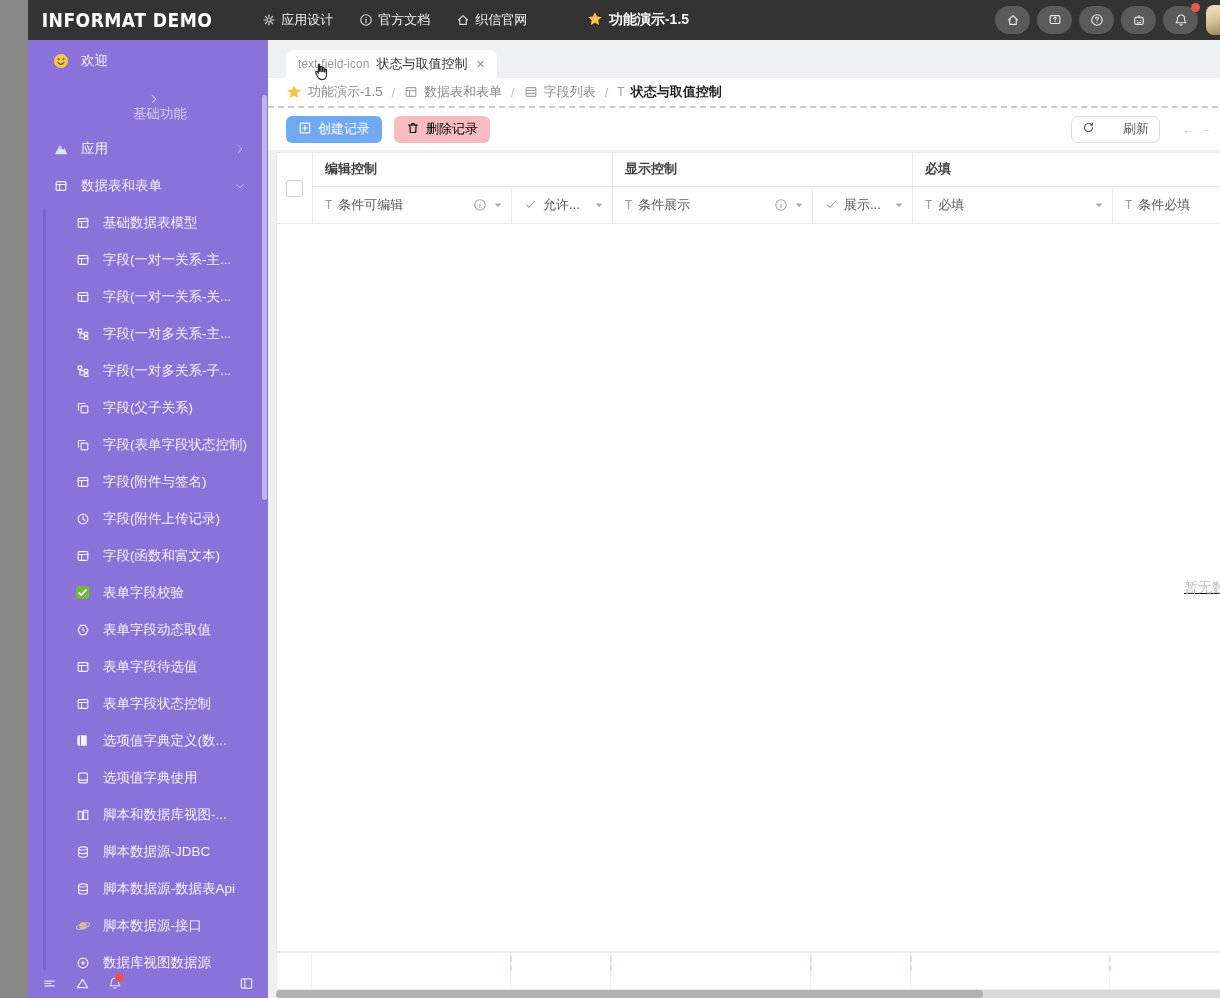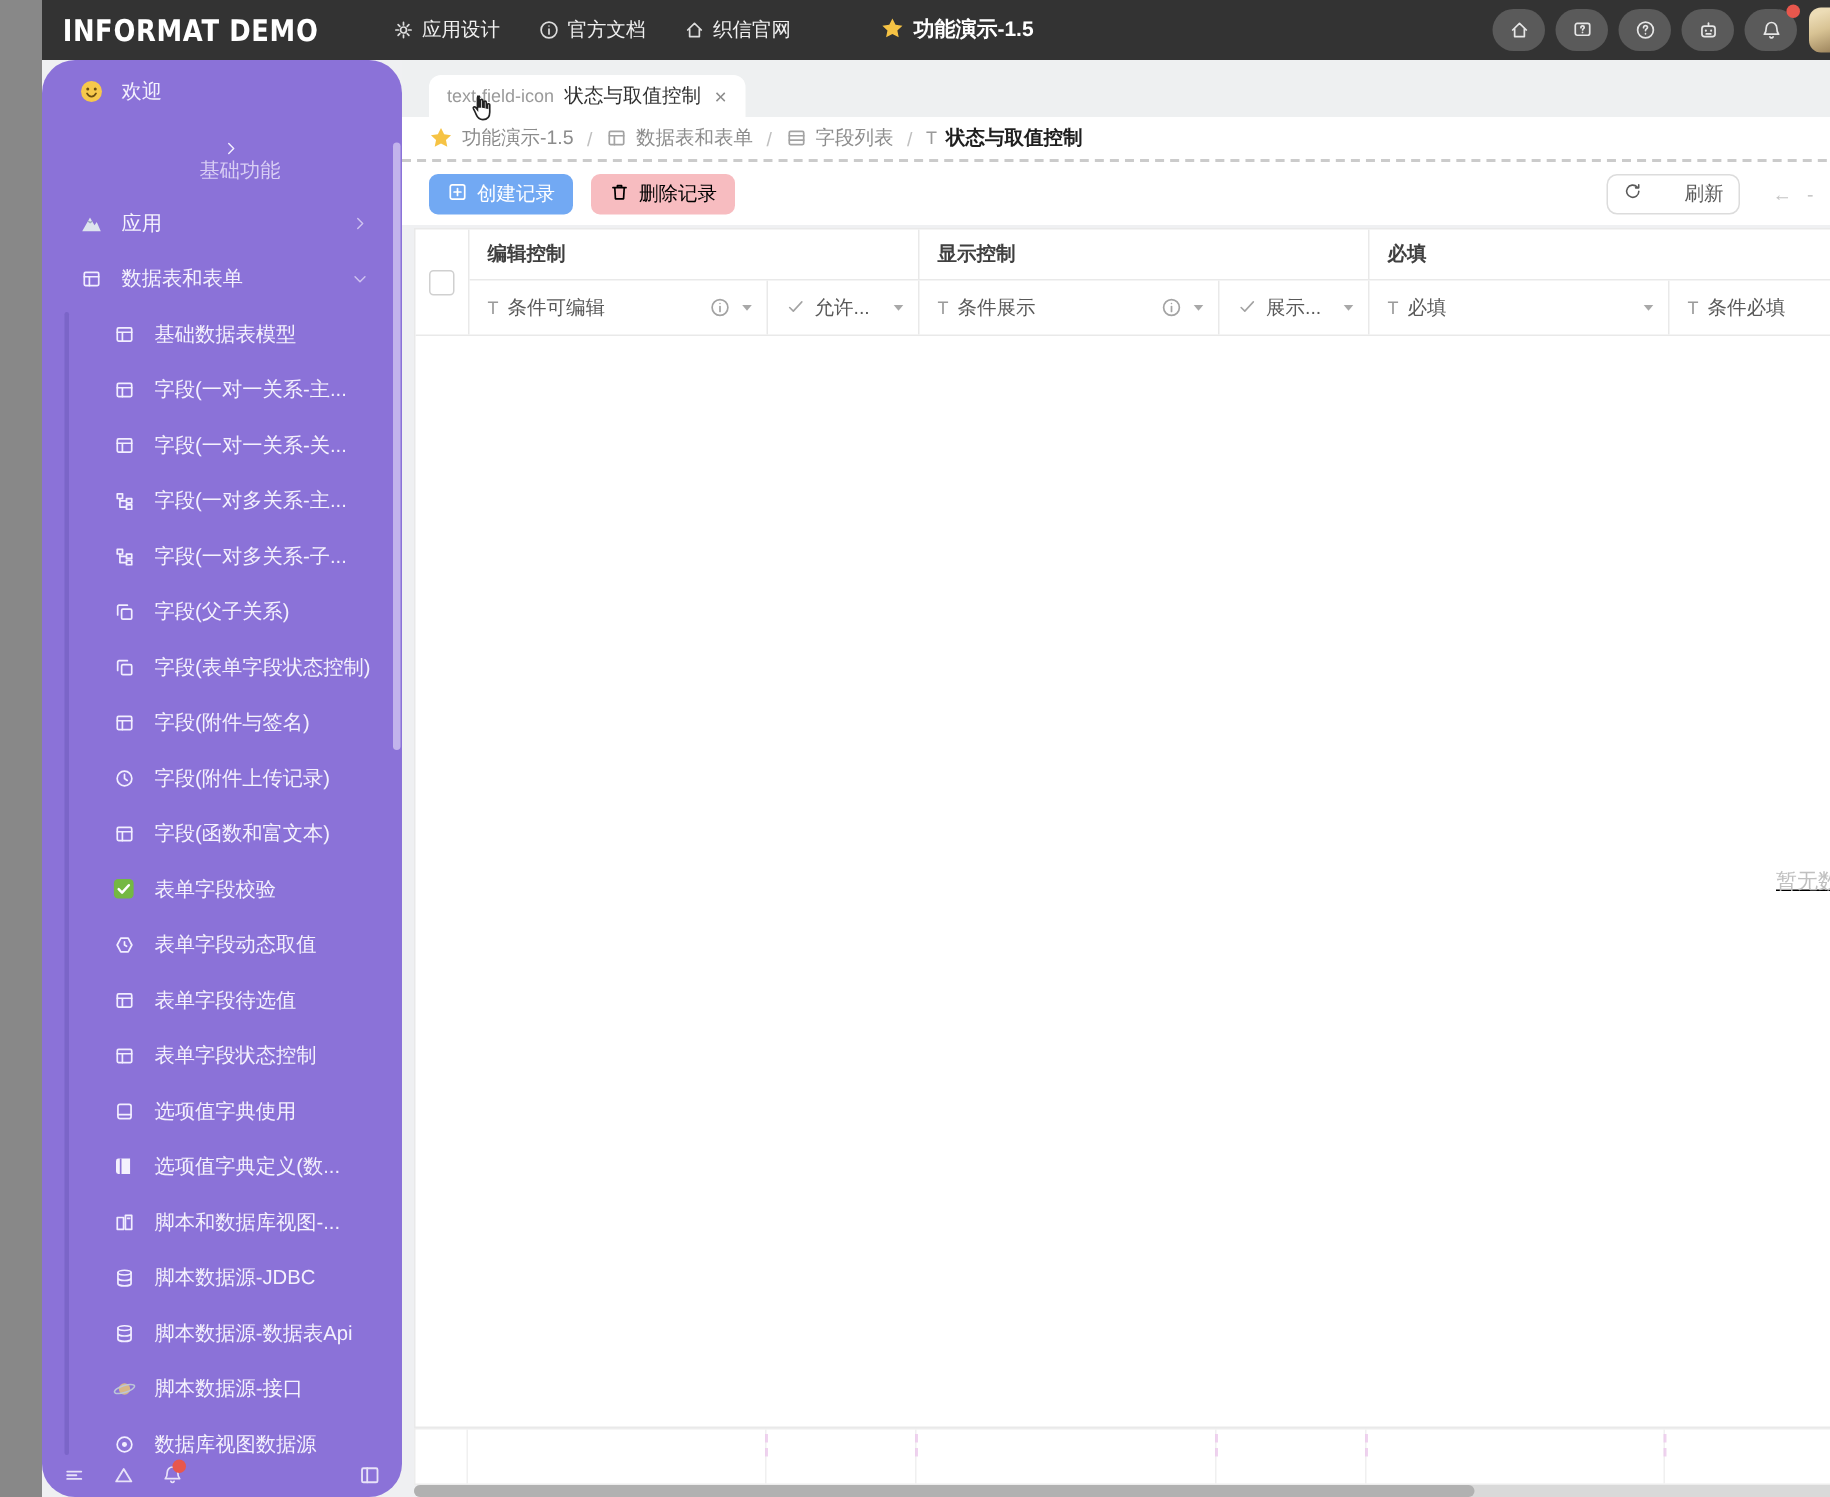--- a/index.html
+++ b/index.html
@@ -15,21 +15,21 @@
   .nav-item .nico{display:flex;align-items:center;color:#dcdcdc;}
   .title{position:absolute;left:50%;top:0;transform:translateX(-50%);height:40px;display:flex;
          align-items:center;gap:6px;font-size:14px;font-weight:700;color:#fff;}
   .actions{margin-left:auto;display:flex;align-items:center;gap:7px;padding-right:8px;}
   .act-btn{position:relative;width:35px;height:28px;border-radius:14px;background:#5a5a5a;display:flex;
            align-items:center;justify-content:center;color:#e6e6e6;cursor:pointer;}
   .badge-dot{position:absolute;top:-3px;right:-2px;width:9px;height:9px;border-radius:50%;background:#e8574d;}
   .avatar{width:30px;height:30px;border-radius:8px;margin-right:12px;
           background:linear-gradient(160deg,#ecdcb6 15%,#d8c394 45%,#a78f66 80%,#7d6a4a);}
   
-  .sidebar{position:absolute;left:0;top:40px;width:240px;height:958px;background:#8b72d8;overflow:hidden;border-radius:22px;}
+  .sidebar{position:absolute;left:0;top:40px;width:240px;height:958px;background:#8b72d8;overflow:hidden;}
   .side-item{position:relative;height:37px;display:flex;align-items:center;padding-left:24px;
              color:#f4f1fd;font-size:13.5px;cursor:pointer;white-space:nowrap;}
   .side-item.lvl1{padding-left:46px;}
   .side-item.dim{color:#d9cef4;}
   .side-item .sico{width:17px;display:flex;justify-content:center;margin-right:12px;flex:none;color:#f2eeff;}
   .side-item .trail{position:absolute;right:22px;color:#cfc2f0;display:flex;}
   .side-item.gap{margin-top:14px;flex-direction:column;}
   .side-pad{height:2px;}
   .indent-line{position:absolute;left:15px;top:168px;width:3px;height:762px;background:#7b65c8;border-radius:2px;}
   .side-scroll{position:absolute;right:1px;top:55px;width:5px;height:405px;background:#c2b3ec;border-radius:3px;}
@@ -343,35 +343,35 @@
           <span class="sico">
             <svg width="14" height="14" viewBox="0 0 16 16" fill="none" stroke="currentColor" stroke-width="1.3" stroke-linecap="round" stroke-linejoin="round">
               <rect x="2.5" y="3" width="11" height="10" rx="1"></rect>
               <path d="M2.5 6.3h11M6.4 6.3V13"></path>
             </svg>
           </span>
           <span>表单字段状态控制</span>
         </div>
         <div class="side-item lvl1">
           <span class="sico">
-            <svg width="14" height="14" viewBox="0 0 16 16" fill="none" stroke="currentColor" stroke-width="1.3" stroke-linecap="round" stroke-linejoin="round">
-              <rect x="3" y="2.5" width="10" height="11" rx="1.5"></rect>
-              <path d="M3 10.4h10"></path>
-            </svg>
-          </span>
-          <span>选项值字典使用</span>
-        </div>
-        <div class="side-item lvl1">
-          <span class="sico">
             <svg width="15" height="15" viewBox="0 0 16 16">
               <path d="M4.2 2.5h8.3v11H4.2a1.7 1.7 0 0 1-1.7-1.7V4.2a1.7 1.7 0 0 1 1.7-1.7z" fill="#f4f1fd"></path>
               <path d="M5.8 2.5v11" stroke="#8b72d8" stroke-width="1.2"></path>
             </svg>
           </span>
           <span>选项值字典定义(数...</span>
+        </div>
+        <div class="side-item lvl1">
+          <span class="sico">
+            <svg width="14" height="14" viewBox="0 0 16 16" fill="none" stroke="currentColor" stroke-width="1.3" stroke-linecap="round" stroke-linejoin="round">
+              <rect x="3" y="2.5" width="10" height="11" rx="1.5"></rect>
+              <path d="M3 10.4h10"></path>
+            </svg>
+          </span>
+          <span>选项值字典使用</span>
         </div>
         <div class="side-item lvl1">
           <span class="sico">
             <svg width="14" height="14" viewBox="0 0 16 16" fill="none" stroke="currentColor" stroke-width="1.3" stroke-linecap="round" stroke-linejoin="round">
               <rect x="2.5" y="4.2" width="4.8" height="9"></rect>
               <rect x="8.7" y="2.6" width="4.8" height="10.6"></rect>
               <path d="M10.3 4.8h1.6"></path>
             </svg>
           </span>
           <span>脚本和数据库视图-...</span>

